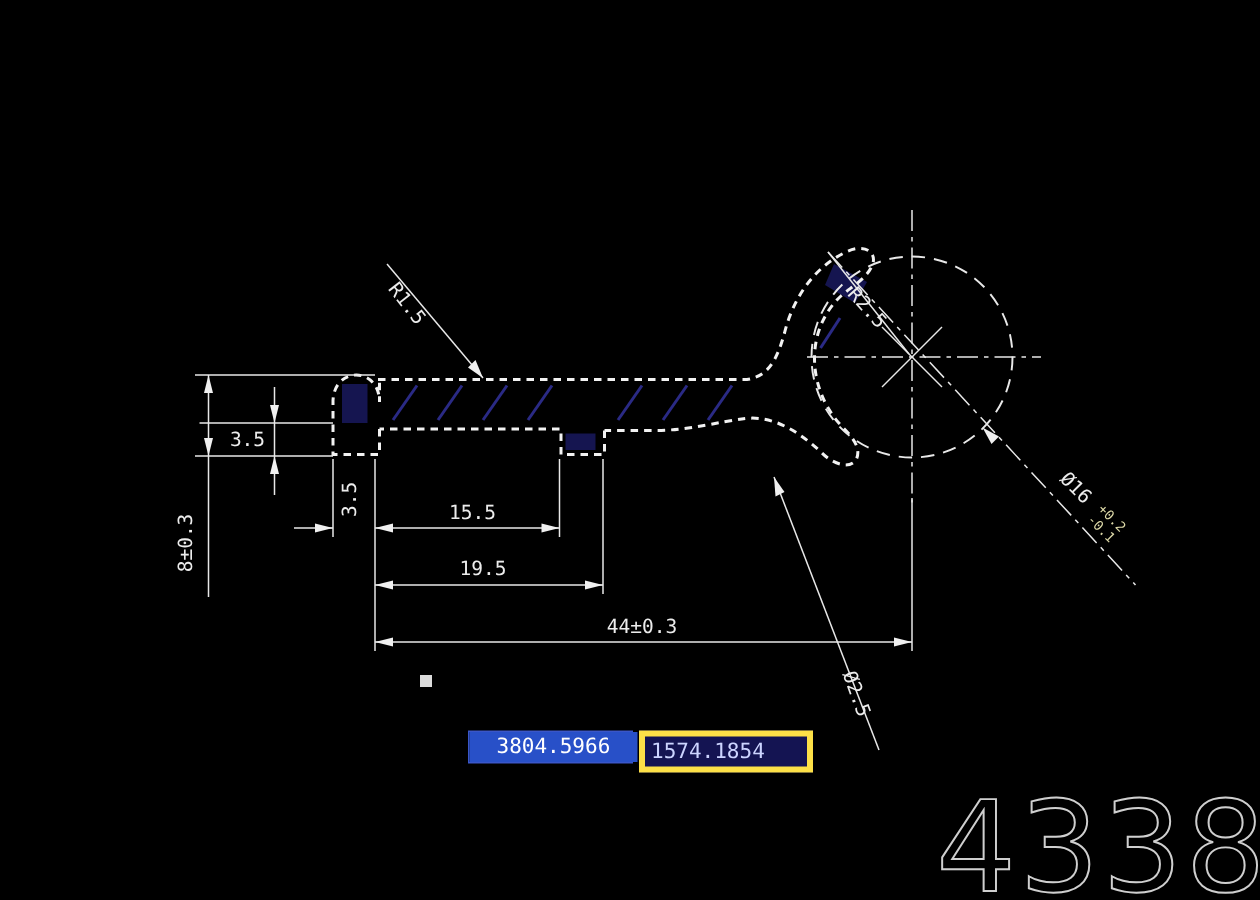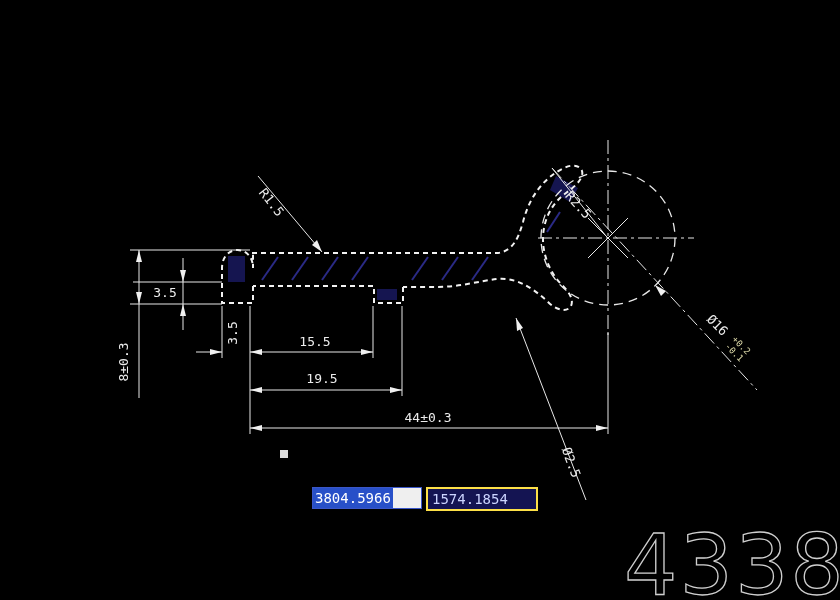--- a/index.html
+++ b/index.html
@@ -7,22 +7,22 @@
           font-family:"DejaVu Sans Mono", monospace;}
   svg{position:absolute;left:0;top:0;}
   svg text{fill:#ececec;font-family:"DejaVu Sans Mono", monospace;font-size:13px;}
   svg text.tol{font-size:9px;fill:#ddd9a8;}
   svg text.watermark{font-family:"DejaVu Sans", sans-serif;font-size:84px;fill:none;
           stroke:#cfcfcf;stroke-width:1.3;letter-spacing:2px;}
   .coord-box{position:absolute;height:20px;width:108px;top:487px;
           font-size:14px;line-height:20px;padding:0;text-align:left;
           font-family:"DejaVu Sans Mono", monospace;}
   .coord-x{left:312px;background:#efefef;border:1px solid #3a56c8;color:#fff;}
-  .coord-x .hl{background:#2850c8;display:inline-block;height:20px;padding:0 2px;}
-  .coord-y{left:426px;background:#141452;border:2px solid #fde047;color:#ccd4ff;padding-left:4px;width:104px;}
+  .coord-x .hl{background:#2850c8;display:inline-block;height:20px;padding:0 18px;}
+  .coord-y{left:426px;background:#141452;border:4px solid #fde047;color:#ccd4ff;padding-left:4px;width:104px;}
 </style>
 </head>
 <body>
 
 <div class="screen">
   <svg width="840" height="600" viewBox="0 0 840 600">
 
     <g fill="#151550" stroke="none">
       <rect x="228" y="256" width="17" height="26"></rect>
       <rect x="377" y="289" width="20" height="11"></rect>

